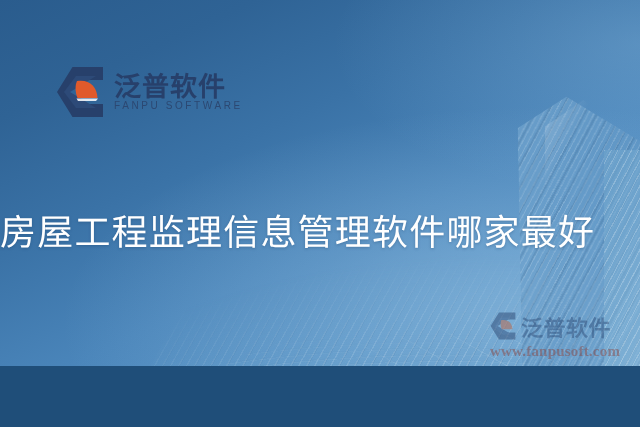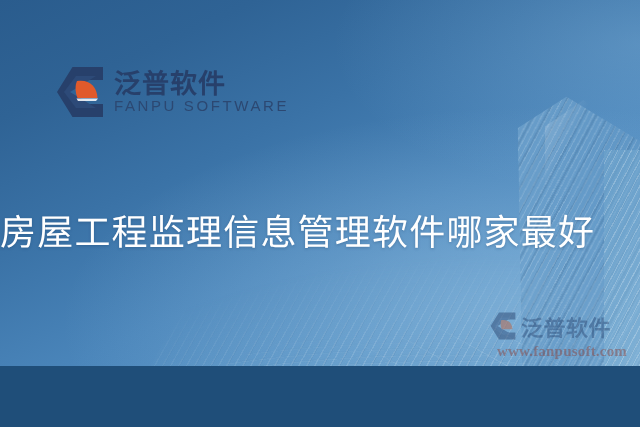--- a/index.html
+++ b/index.html
@@ -174,21 +174,21 @@
   .logo-cn {
     font-family: "Liberation Sans", "DejaVu Sans", sans-serif;
     font-size: 27px;
     font-weight: 700;
     color: #27406b;
     letter-spacing: 1px;
     white-space: nowrap;
   }
   .logo-en {
     font-family: "Liberation Sans", "DejaVu Sans", sans-serif;
-    font-size: 15px;
+    font-size: 10px;
     font-weight: 400;
     color: #2c4872;
     letter-spacing: 2.6px;
     white-space: nowrap;
   }
 
   
   .headline {
     position: absolute;
     left: 0;
@@ -229,21 +229,21 @@
     white-space: nowrap;
   }
   .wm-url {
     margin-top: 1px;
     font-family: "Liberation Serif", "DejaVu Serif", serif;
     font-size: 15px;
     font-weight: 700;
     color: #8a3f38;
     letter-spacing: 0.2px;
     white-space: nowrap;
-    text-align: center;
+    text-align: left;
   }
 </style>
 </head>
 <body>
 
 <div class="banner">
 
   <div class="sky-glow"></div>
 
   <div class="buildings">

